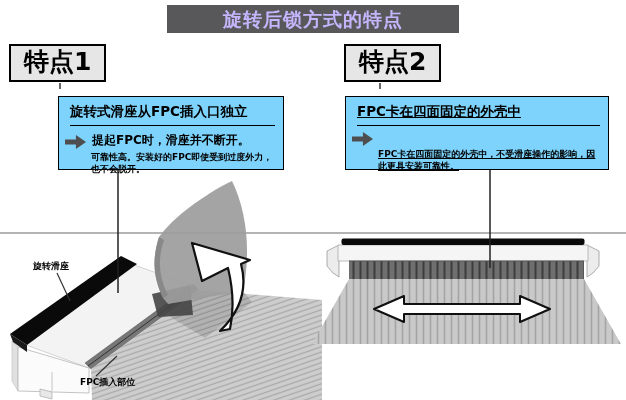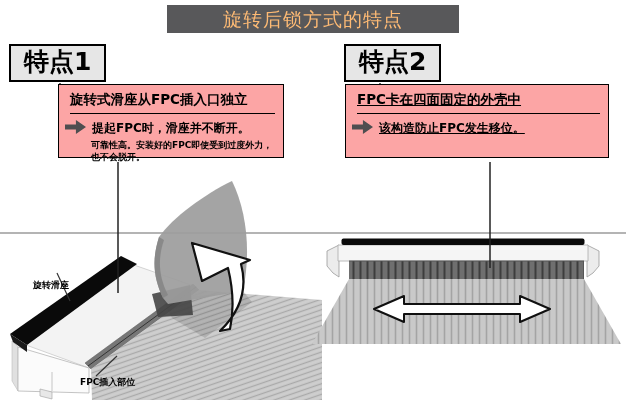--- a/index.html
+++ b/index.html
@@ -2,42 +2,42 @@
 <html><head>
 <meta charset="utf-8">
 <style>
   html,body{margin:0;padding:0;background:#fff;}
   body{width:626px;height:400px;position:relative;overflow:hidden;
        font-family:"DejaVu Sans","Liberation Sans",sans-serif;color:#000;}
   .abs{position:absolute;}
 
   
   .title-bar{left:167px;top:5px;width:292px;height:28px;background:#58585a;
-    color:#fdba74;font-size:19px;font-weight:normal;text-align:center;line-height:28px;letter-spacing:1px;}
+    color:#c4b5fd;font-size:19px;font-weight:bold;text-align:center;line-height:28px;letter-spacing:1px;}
 
   
   .tag{background:#e6e6e6;border:2px solid #000;font-size:25px;font-weight:bold;
     padding:2px 13px 3px 13px;line-height:1.15;top:44px;}
   .tag1{left:9px;} .tag2{left:344px;}
 
   
-  .fbox{border:1.5px solid #000;background:#fca5a5;height:72px;top:84px;}
+  .fbox{border:1.5px solid #000;background:#7dd3fc;height:72px;top:96px;}
   .fbox1{left:58px;width:224px;}
   .fbox2{left:345px;width:262px;text-decoration:underline;}
   .fb-heading{font-size:13.5px;font-weight:bold;margin:6px 8px 0 11px;
     padding-bottom:4px;border-bottom:1.5px solid #000;white-space:nowrap;}
-  .fb-pointrow{display:flex;align-items:flex-start;margin:6px 0 0 6px;}
+  .fb-pointrow{display:flex;align-items:flex-end;margin:6px 0 0 6px;}
   .block-arrow{width:21px;height:14px;background:#4e4e50;flex:0 0 auto;
     clip-path:polygon(0 32%,52% 32%,52% 0,100% 50%,52% 100%,52% 68%,0 68%);}
   .fb-point{font-size:12px;font-weight:bold;margin-left:6px;white-space:nowrap;}
   .fb-detail{font-size:9px;font-weight:600;line-height:1.35;margin:2px 4px 4px 32px;}
 
   
   .dlabel{font-size:9px;font-weight:600;white-space:nowrap;}
-  .lbl-slider{left:33px;top:260px;margin-top:19px;}
+  .lbl-slider{left:33px;top:260px;}
   .lbl-insert{left:80px;top:376px;}
 
   svg{position:absolute;left:0;top:0;}
 </style>
 </head>
 <body>
 
 <svg width="626" height="400" viewBox="0 0 626 400">
   <defs>
     <pattern id="pL" patternUnits="userSpaceOnUse" width="5" height="5" patternTransform="rotate(-19)">
@@ -114,18 +114,18 @@
     <span class="block-arrow"></span>
     <span class="fb-point">提起FPC时，滑座并不断开。</span>
   </div>
   <div class="fb-detail">可靠性高。安装好的FPC即使受到过度外力，也不会脱开。</div>
 </div>
 
 <div class="abs fbox fbox2">
   <div class="fb-heading">FPC卡在四面固定的外壳中</div>
   <div class="fb-pointrow">
     <span class="block-arrow"></span>
-    <span class="fb-point">该构造防止FPC发生移位。</span>
   </div>
+  <div class="fb-detail">FPC卡在四面固定的外壳中，不受滑座操作的影响，因此更具安装可靠性。</div>
 </div>
 
 <div class="abs dlabel lbl-slider">旋转滑座</div>
 <div class="abs dlabel lbl-insert">FPC插入部位</div>
 
 </body></html>

